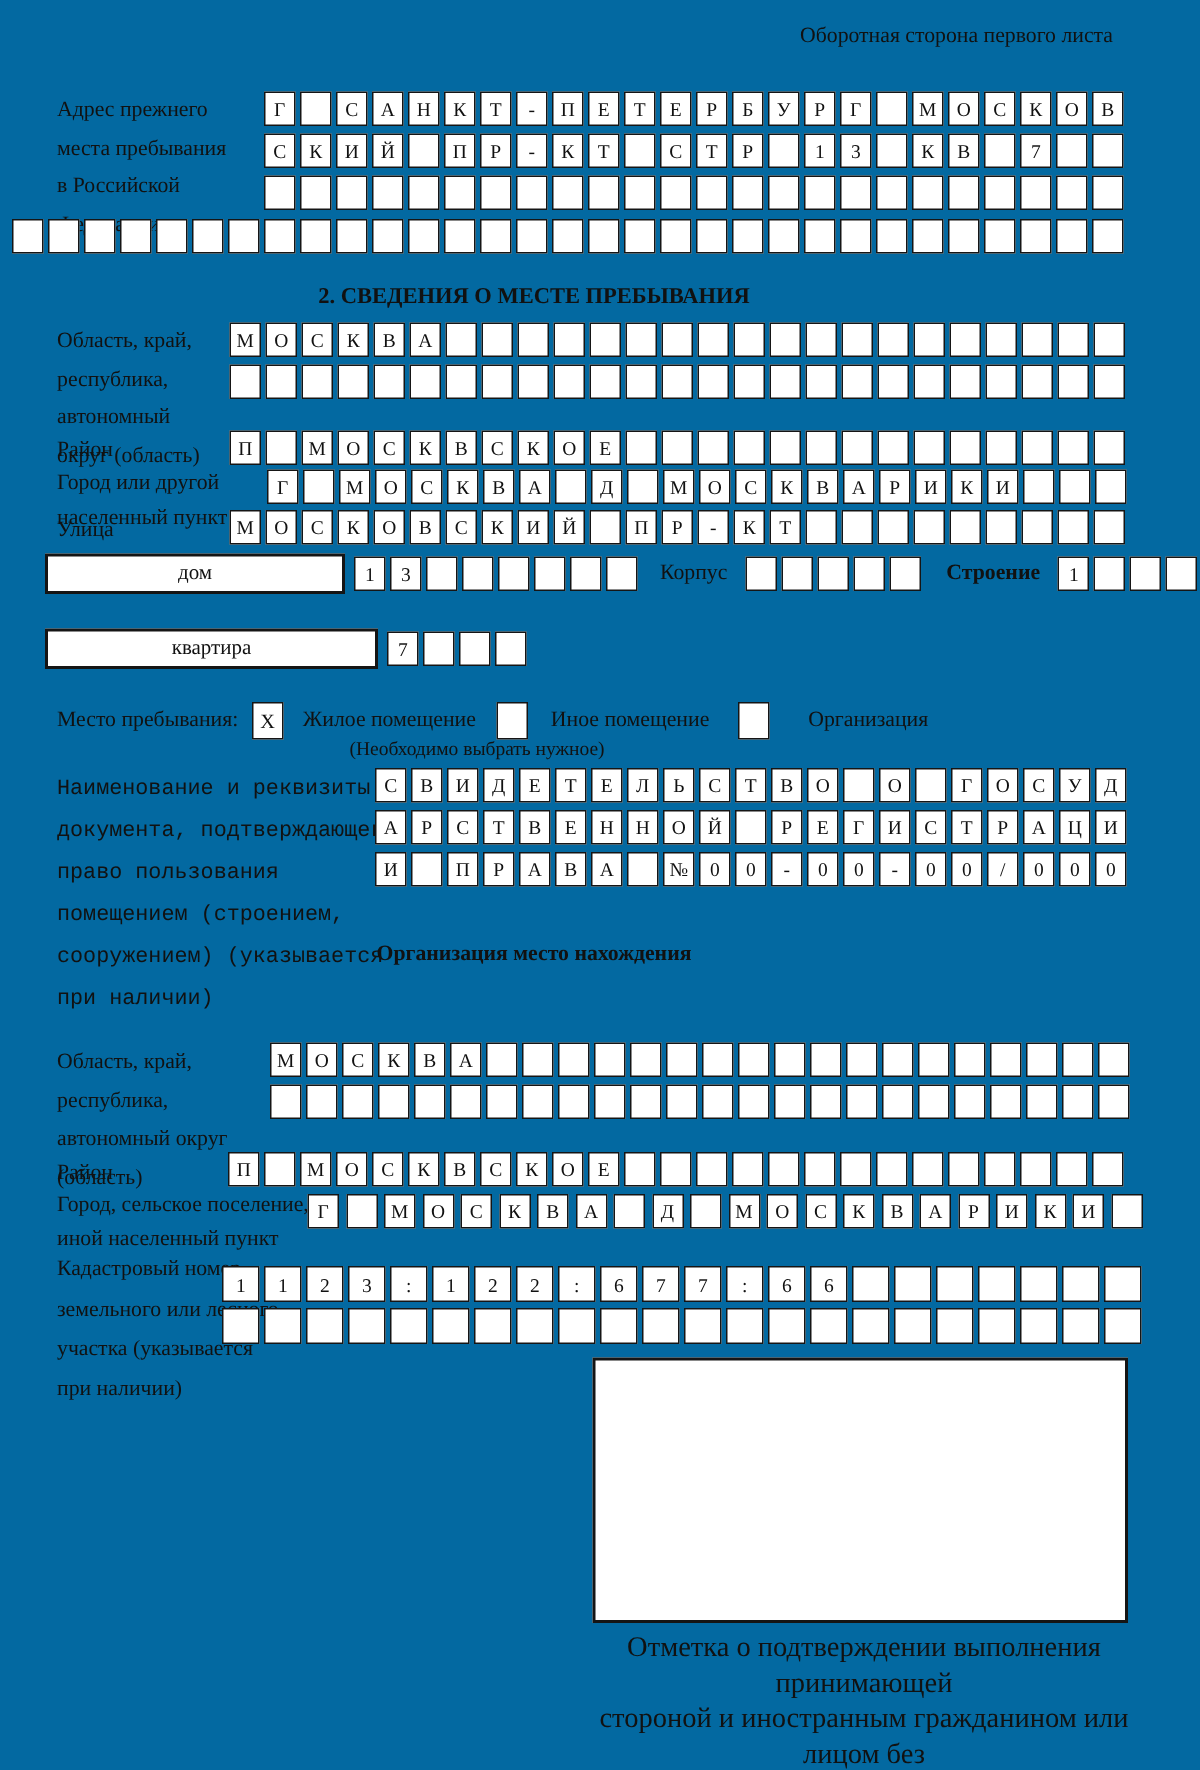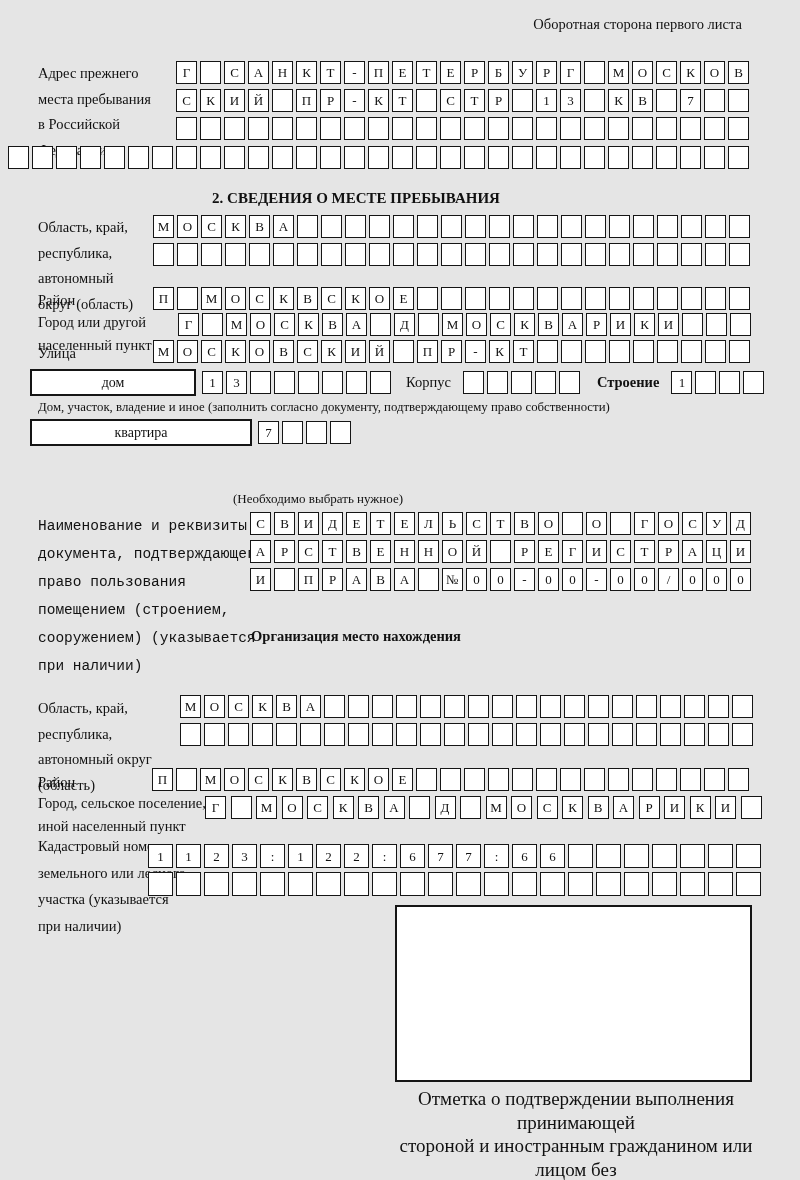--- a/index.html
+++ b/index.html
@@ -1,17 +1,17 @@
 <!DOCTYPE html>
 <html><head>
 <meta charset="utf-8">
 <style>
   html,body{margin:0;padding:0;background:#fff;}
   body{width:800px;height:1180px;font-family:"Liberation Serif",serif;color:#111;}
-  .page{position:relative;width:800px;height:1180px;background:#e5e5e5;overflow:hidden;}
+  .page{position:relative;width:800px;height:1180px;background:#0369a1;overflow:hidden;}
 
   .row{position:absolute;display:flex;gap:3px;}
   .cb{flex:0 0 auto;width:21px;height:23px;box-sizing:border-box;border:1.6px solid #151515;
       display:flex;align-items:center;justify-content:center;
       font-size:13px;line-height:1;background:#fff;}
   .row.wide .cb{width:25px;height:24px;}
   .row.g45{gap:4.5px;}
 
   .lbl{position:absolute;font-size:14.5px;line-height:25.5px;white-space:pre-line;}
   .lbl.lh22{line-height:22.5px;}
@@ -293,21 +293,21 @@
       <span class="cb"></span>
       <span class="cb"></span>
       <span class="cb"></span>
       <span class="cb"></span>
       <span class="cb"></span>
       <span class="cb"></span>
       <span class="cb"></span>
     </div>
 
   <div class="inline-row" style="left:30px;top:369px;gap:3px;">
-    <div class="wbox" style="width:166px;">дом</div>
+    <div class="wbox" style="width:200px;">дом</div>
     <div class="row" style="position:static;margin-left:3px;">
         <span class="cb">1</span>
         <span class="cb">3</span>
         <span class="cb"></span>
         <span class="cb"></span>
         <span class="cb"></span>
         <span class="cb"></span>
         <span class="cb"></span>
         <span class="cb"></span>
       </div>
@@ -320,32 +320,40 @@
         <span class="cb"></span>
       </div>
     <div class="inl-lbl" style="margin:0 9px 0 14px;font-weight:bold;">Строение</div>
     <div class="row" style="position:static;">
         <span class="cb">1</span>
         <span class="cb"></span>
         <span class="cb"></span>
         <span class="cb"></span>
       </div>
   </div>
-  <div class="cap" style="left:38px;top:400px;">Дом, участок, владение и иное (заполнить согласно документу, подтверждающему право собственности)</div>
 
   <div class="inline-row" style="left:30px;top:419px;gap:6px;">
     <div class="wbox" style="width:222px;">квартира</div>
     <div class="row" style="position:static;">
         <span class="cb">7</span>
         <span class="cb"></span>
         <span class="cb"></span>
         <span class="cb"></span>
       </div>
   </div>
 
+  <div class="inline-row" style="left:38px;top:468px;">
+    <span class="inl-lbl">Место пребывания:</span>
+    <span class="chk" style="margin-left:9px;">X</span>
+    <span class="inl-lbl" style="margin-left:13px;">Жилое помещение</span>
+    <span class="chk" style="margin-left:14px;"></span>
+    <span class="inl-lbl" style="margin-left:15px;">Иное помещение</span>
+    <span class="chk" style="margin-left:19px;"></span>
+    <span class="inl-lbl" style="margin-left:26px;">Организация</span>
+  </div>
   <div class="cap" style="left:233px;top:491px;font-size:13px;">(Необходимо выбрать нужное)</div>
 
   <div class="lbl lh28" style="left:38px;top:512px;">Наименование и реквизиты
 документа, подтверждающего
 право пользования
 помещением (строением,
 сооружением) (указывается
 при наличии)</div>
   <div class="row" style="left:250px;top:512px;">
       <span class="cb">С</span>

